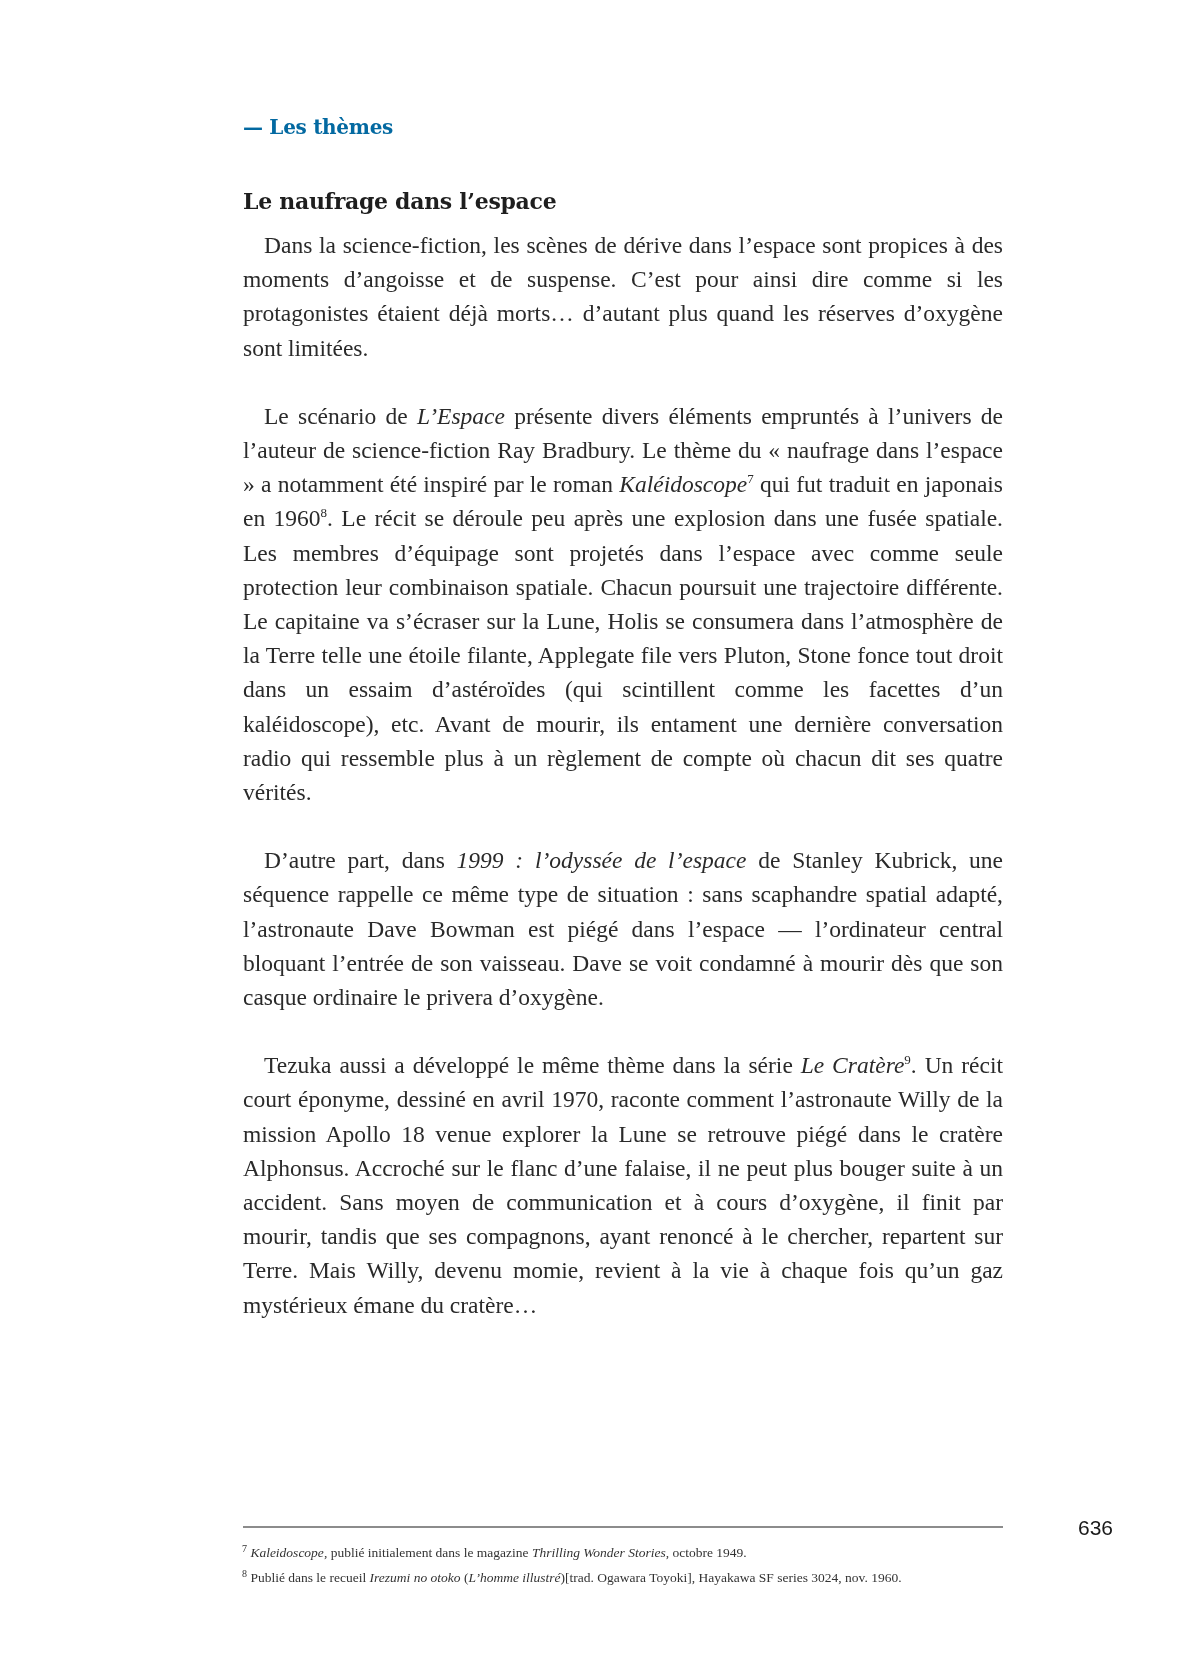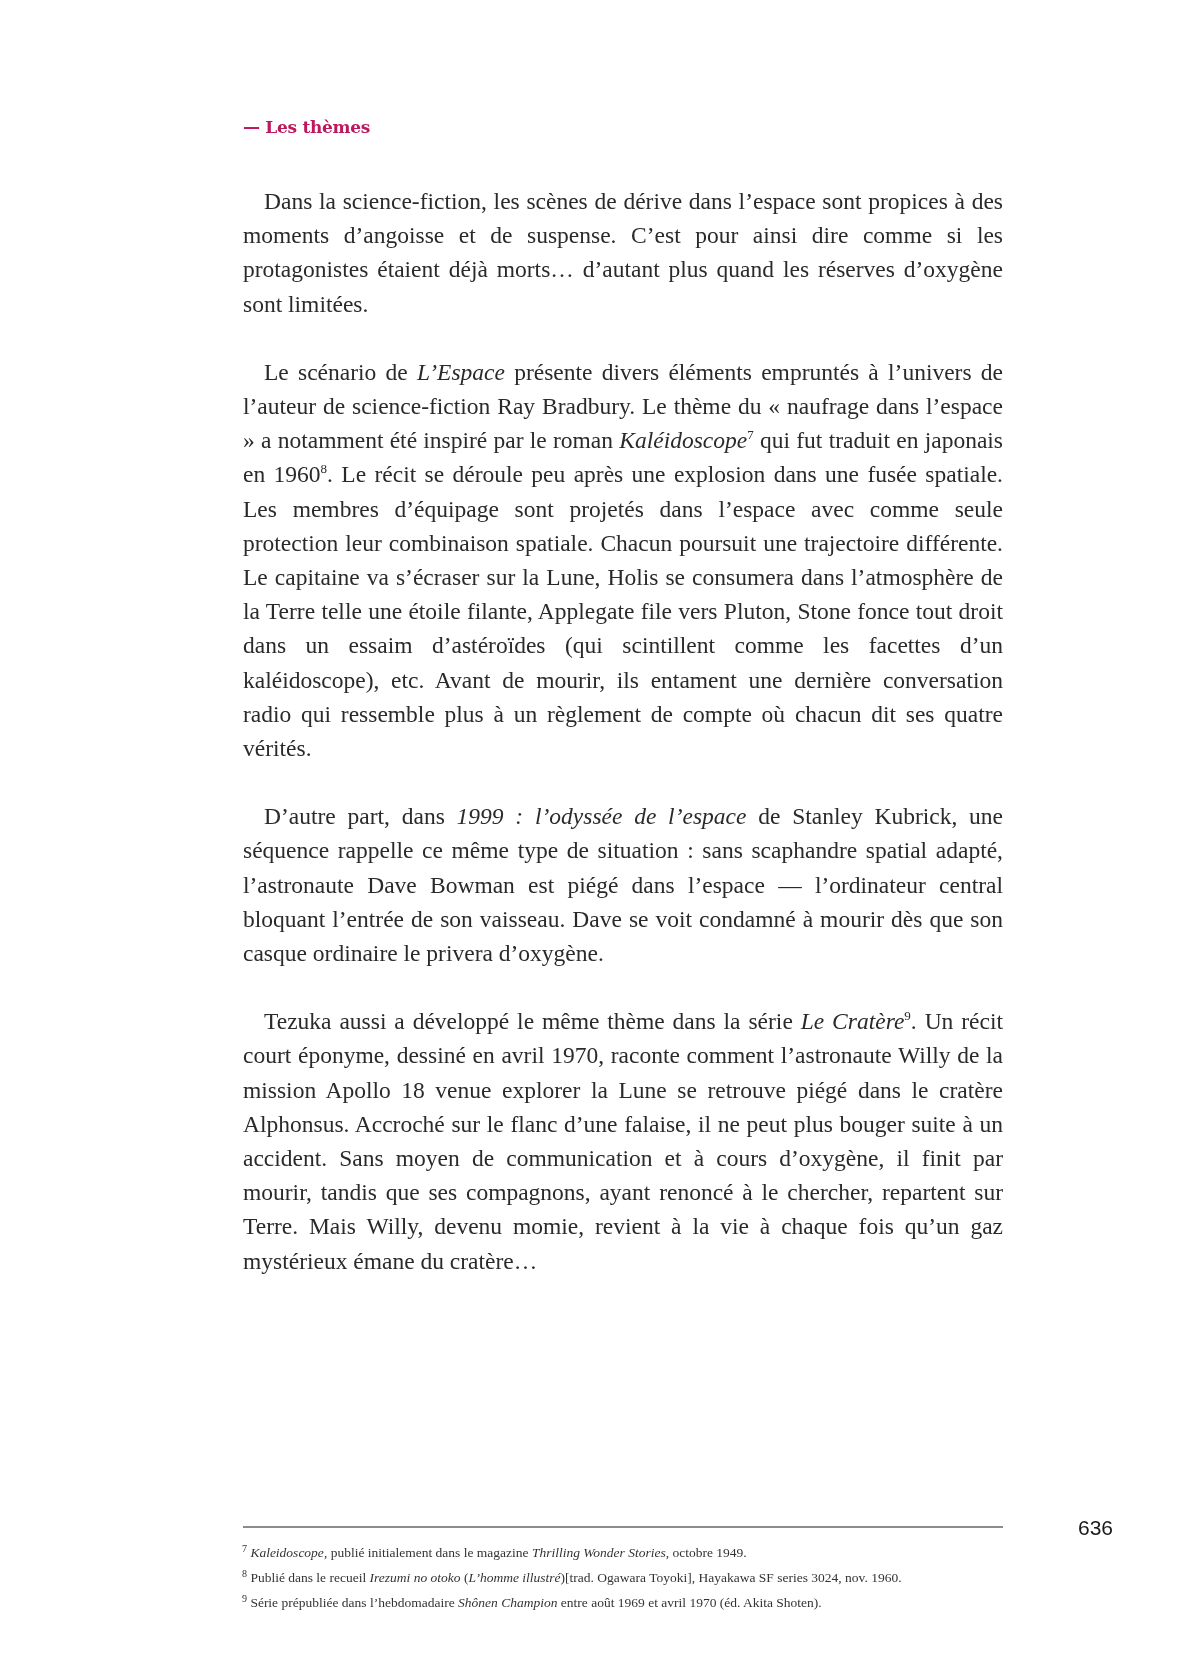--- a/index.html
+++ b/index.html
@@ -5,32 +5,32 @@
     html, body { margin: 0; padding: 0; }
     body {
       width: 1200px; height: 1680px; background: #ffffff; position: relative; overflow: hidden;
       color: #2b2b2b;
     }
     .page {
       position: absolute; left: 243px; top: 112px; width: 760px;
       font-family: "DejaVu Serif", serif;
     }
     .section-title {
-      font-family: "DejaVu Serif", serif; font-weight: bold; font-size: 17px; color: #be185d;
+      font-family: "DejaVu Serif", serif; font-weight: bold; font-size: 20px; color: #0369a1;
       margin: 0 0 42px 0; letter-spacing: -0.3px; line-height: 30px;
     }
     .subsection-title {
       font-family: "DejaVu Serif", serif; font-weight: bold; font-size: 22px; color: #1e1e1e;
       margin: 0; line-height: 34px; letter-spacing: -0.3px;
     }
     .para {
       font-family: "Liberation Serif", serif; font-size: 23.5px; line-height: 34.2px;
       text-align: justify; margin: 0 0 34px 0; text-indent: 21px; color: #2a2a2a;
     }
-    .para.first { margin-top: 17px; }
+    .para.first { margin-top: 10px; }
     .para i { font-style: italic; }
     sup { font-size: 13px; line-height: 0; vertical-align: super; }
     .footnote-rule {
       position: absolute; left: 243px; top: 1526px; width: 760px; height: 0;
       border-top: 2px solid #8c8c8c;
     }
     .footnotes {
       position: absolute; left: 242px; top: 1540px; width: 760px;
       font-family: "Liberation Serif", serif; font-size: 13.5px; line-height: 25px; color: #333;
     }
@@ -39,20 +39,21 @@
     .page-number {
       position: absolute; left: 1078px; top: 1516px; font-family: "Liberation Sans", sans-serif;
       font-size: 21px; color: #1a1a1a;
     }
   </style>
 </head>
 <body>
 
 <div class="page">
   <h2 class="section-title">— Les thèmes</h2>
+  <h3 class="subsection-title">Le naufrage dans l’espace</h3>
 
   <p class="para first">
     <span>Dans la science-fiction, les scènes de dérive dans l’espace sont propices à des moments d’angoisse et de suspense. C’est pour ainsi dire comme si les protagonistes étaient déjà morts… d’autant plus quand les réserves d’oxygène sont limitées.</span>
   </p>
 
   <p class="para">
     <span>Le scénario de </span><i>L’Espace</i><span> présente divers éléments empruntés à l’univers de l’auteur de science-fiction Ray Bradbury. Le thème du « naufrage dans l’espace » a notamment été inspiré par le roman </span><i>Kaléidoscope</i><sup>7</sup><span> qui fut traduit en japonais en 1960</span><sup>8</sup><span>. Le récit se déroule peu après une explosion dans une fusée spatiale. Les membres d’équipage sont projetés dans l’espace avec comme seule protection leur combinaison spatiale. Chacun poursuit une trajectoire différente. Le capitaine va s’écraser sur la Lune, Holis se consumera dans l’atmosphère de la Terre telle une étoile filante, Applegate file vers Pluton, Stone fonce tout droit dans un essaim d’astéroïdes (qui scintillent comme les facettes d’un kaléidoscope), etc. Avant de mourir, ils entament une dernière conversation radio qui ressemble plus à un règlement de compte où chacun dit ses quatre vérités.</span>
   </p>
 
   <p class="para">
@@ -69,19 +70,15 @@
 
 <div class="footnotes">
   <div class="footnote">
     <sup>7</sup>
     <i>Kaleidoscope</i><span>, publié initialement dans le magazine </span><i>Thrilling Wonder Stories</i><span>, octobre 1949.</span>
   </div>
   <div class="footnote">
     <sup>8</sup>
     <span>Publié dans le recueil </span><i>Irezumi no otoko</i><span> (</span><i>L’homme illustré</i><span>)[trad. Ogawara Toyoki], Hayakawa SF series 3024, nov. 1960.</span>
   </div>
-  <div class="footnote">
-    <sup>9</sup>
-    <span>Série prépubliée dans l’hebdomadaire </span><i>Shônen Champion</i><span> entre août 1969 et avril 1970 (éd. Akita Shoten).</span>
-  </div>
 </div>
 
 <div class="page-number">636</div>
 
 </body></html>

